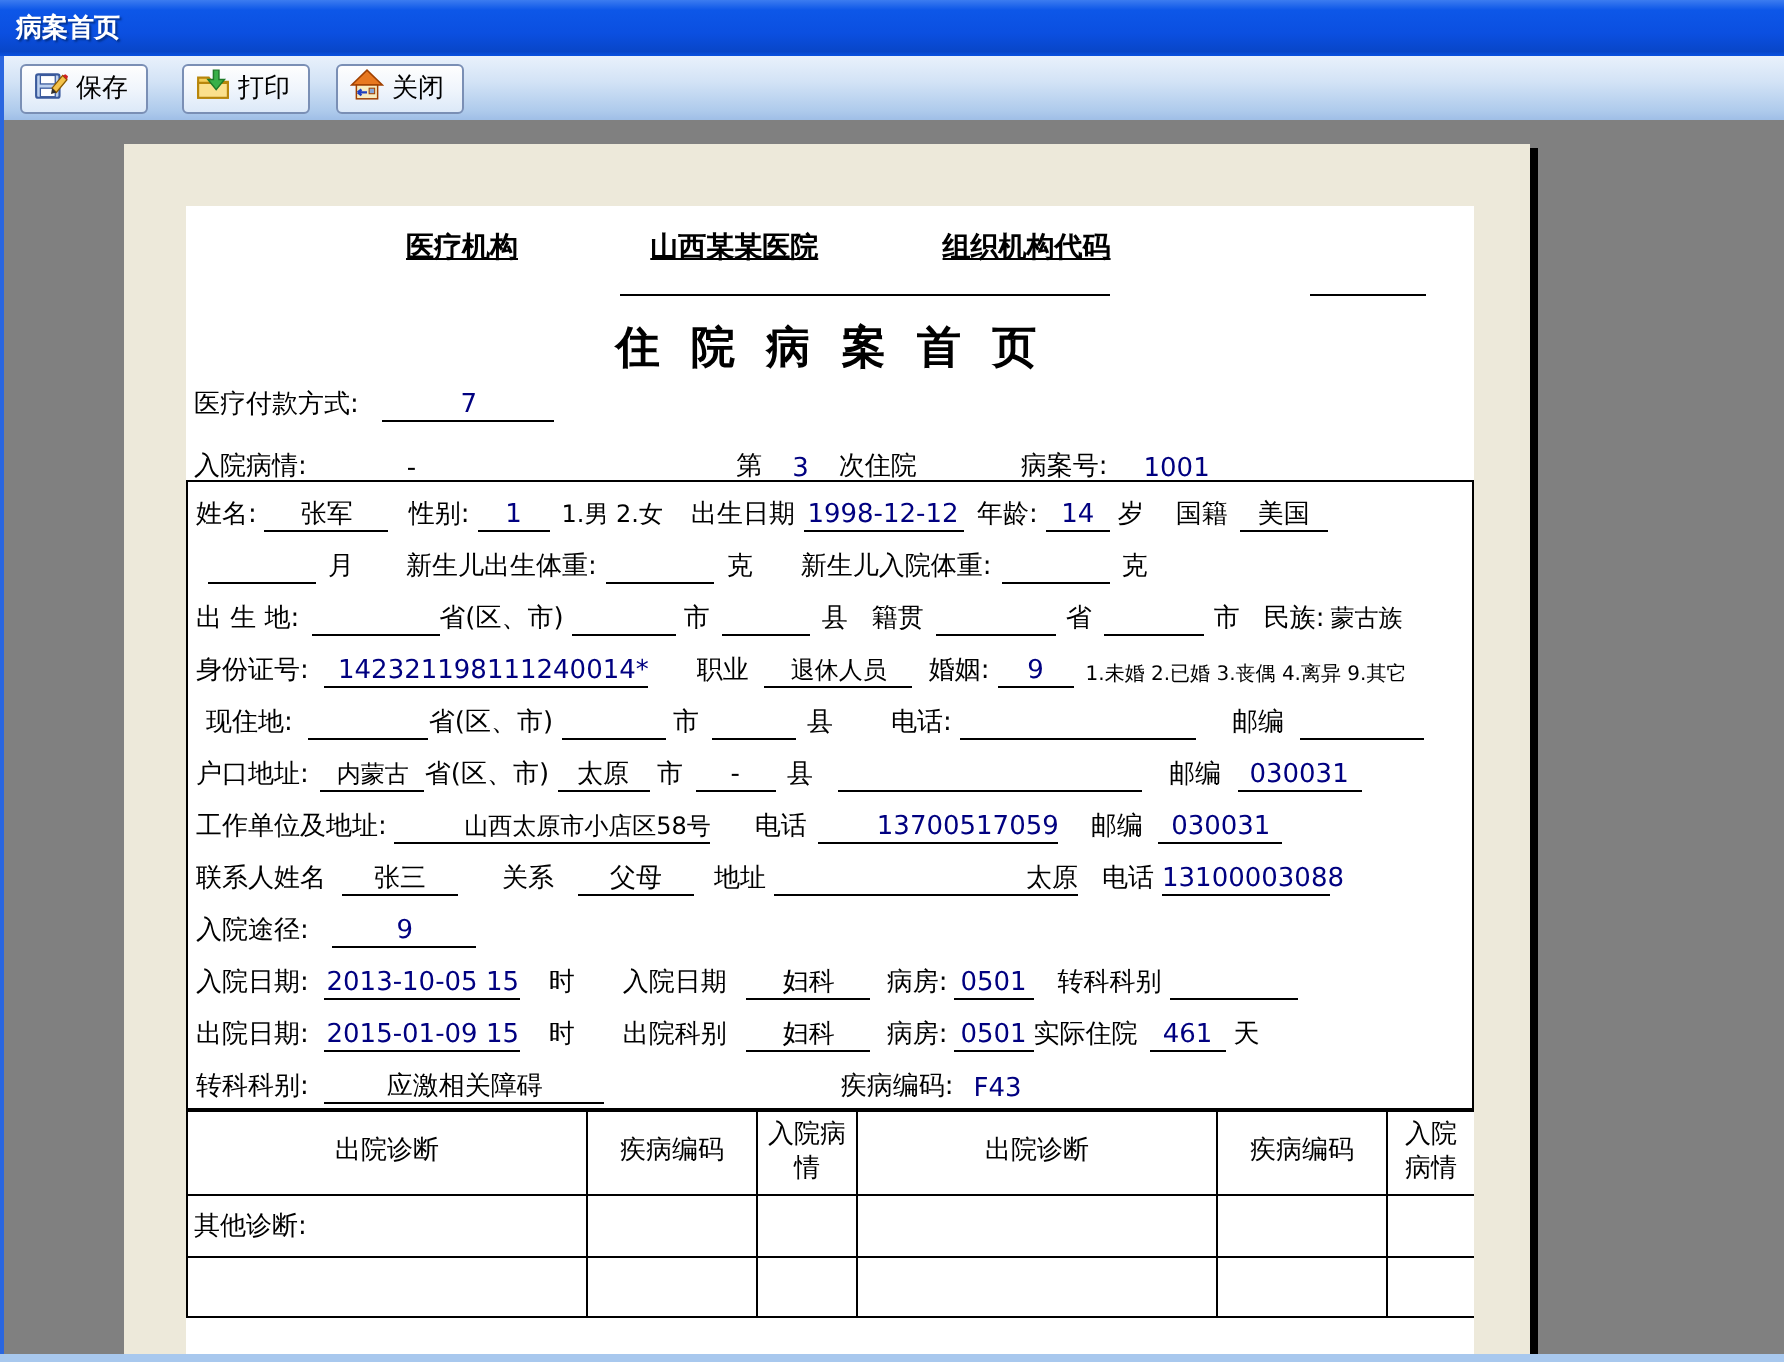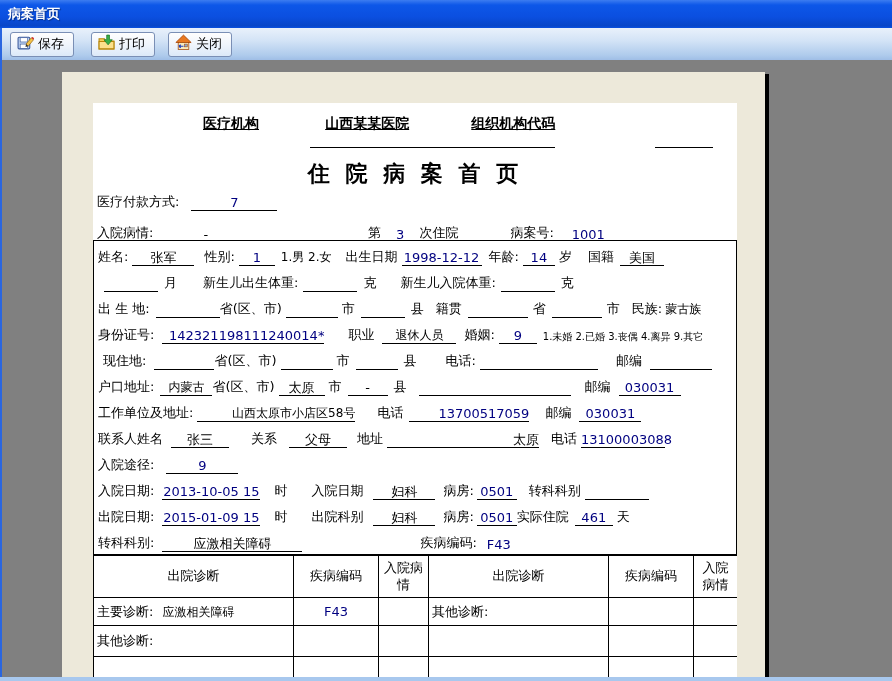--- a/index.html
+++ b/index.html
@@ -268,31 +268,20 @@
         </colgroup>
         <tbody>
             <tr class="h">
           <td>出院诊断</td>
           <td>疾病编码</td>
           <td>入院病情</td>
           <td>出院诊断</td>
           <td>疾病编码</td>
           <td>入院病情</td>
         </tr>
-        <tr class="r1">
-          <td>
-            <span>主要诊断:</span>
-            <span class="s12" style="margin-left:5px">应激相关障碍</span>
-          </td>
-          <td class="nv" style="text-align:center">F43</td>
-          <td></td>
-          <td>其他诊断:</td>
-          <td></td>
-          <td></td>
-        </tr>
         <tr class="r2">
           <td>其他诊断:</td>
           <td></td>
           <td></td>
           <td></td>
           <td></td>
           <td></td>
         </tr>
         <tr class="r3">
           <td></td>

